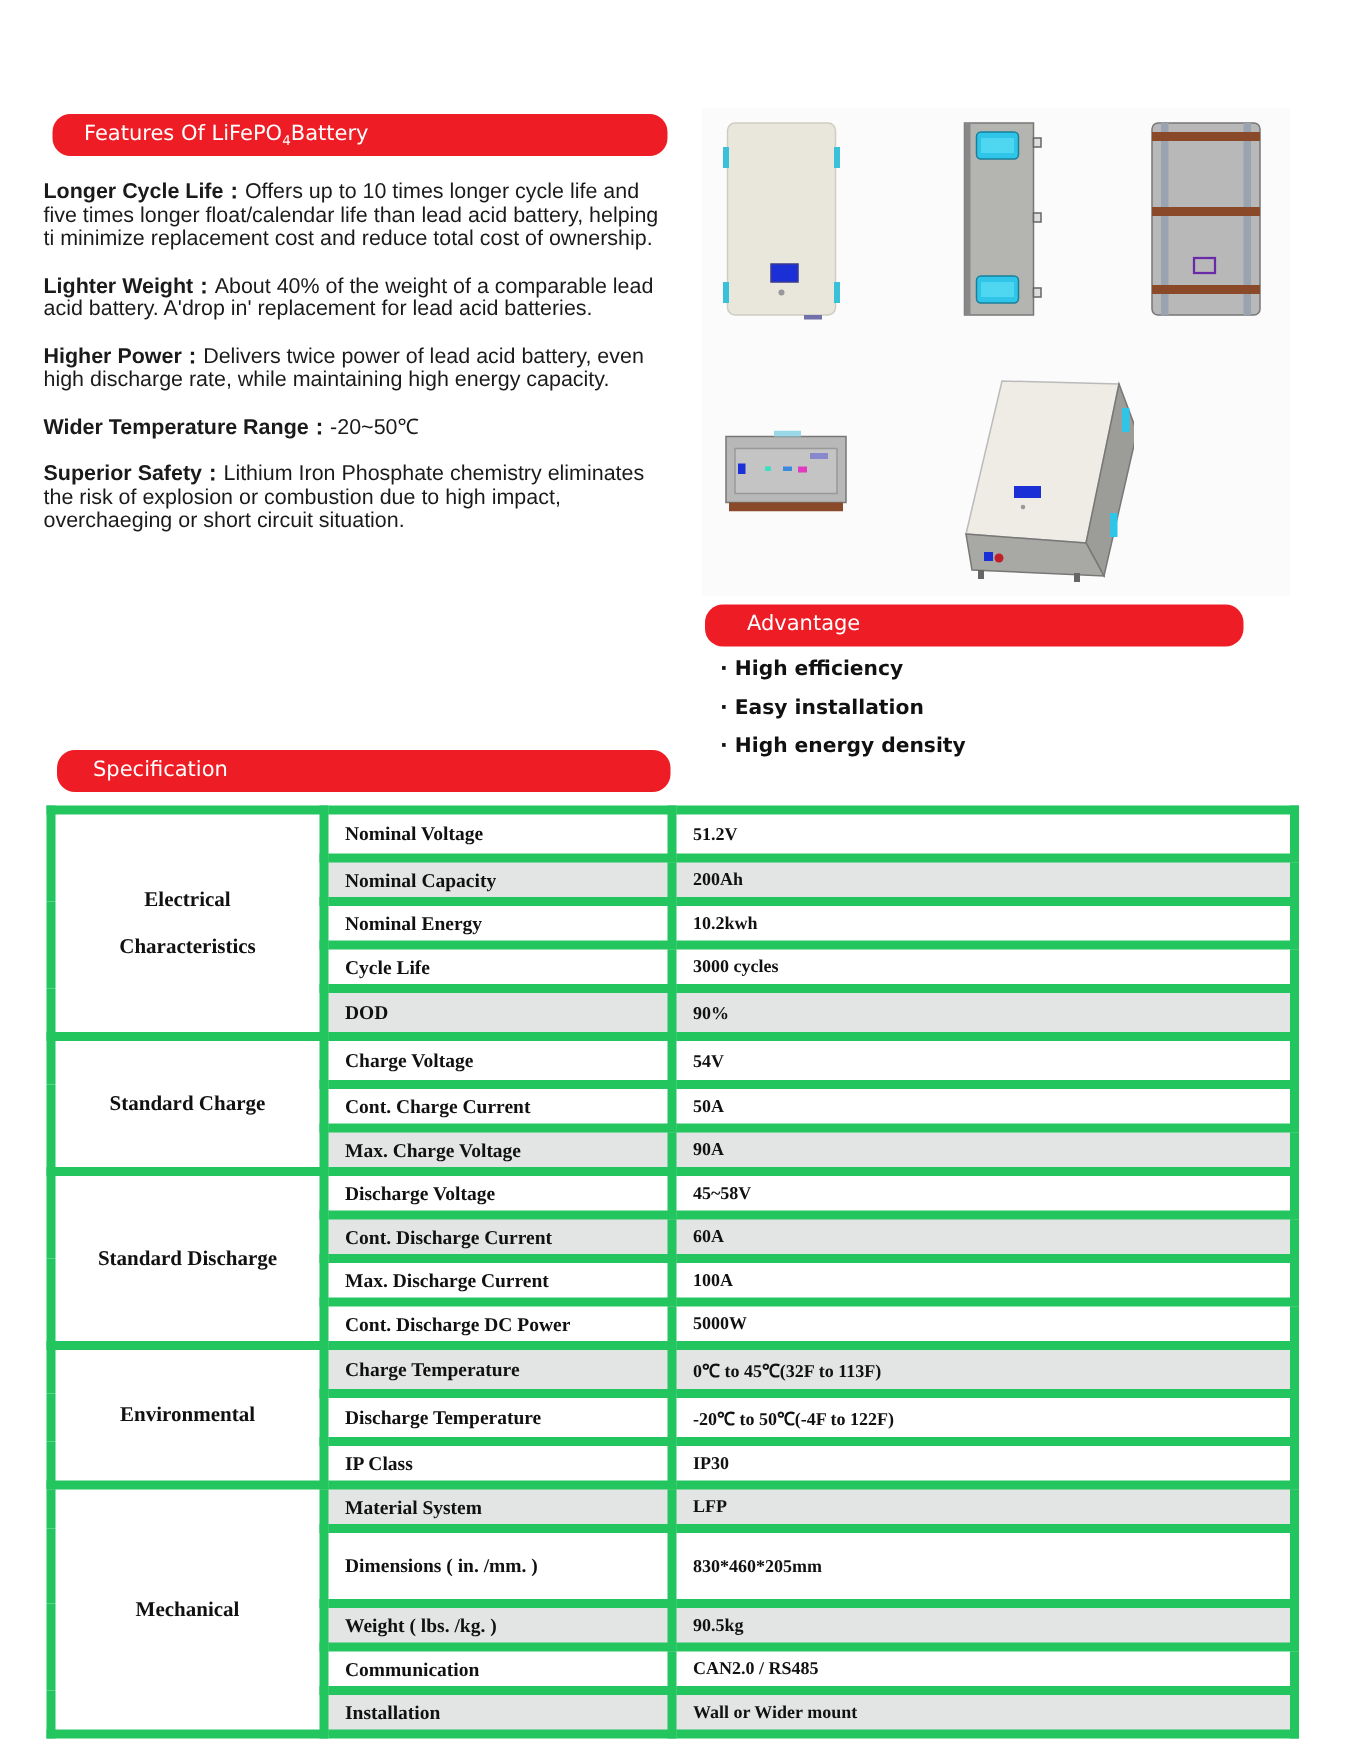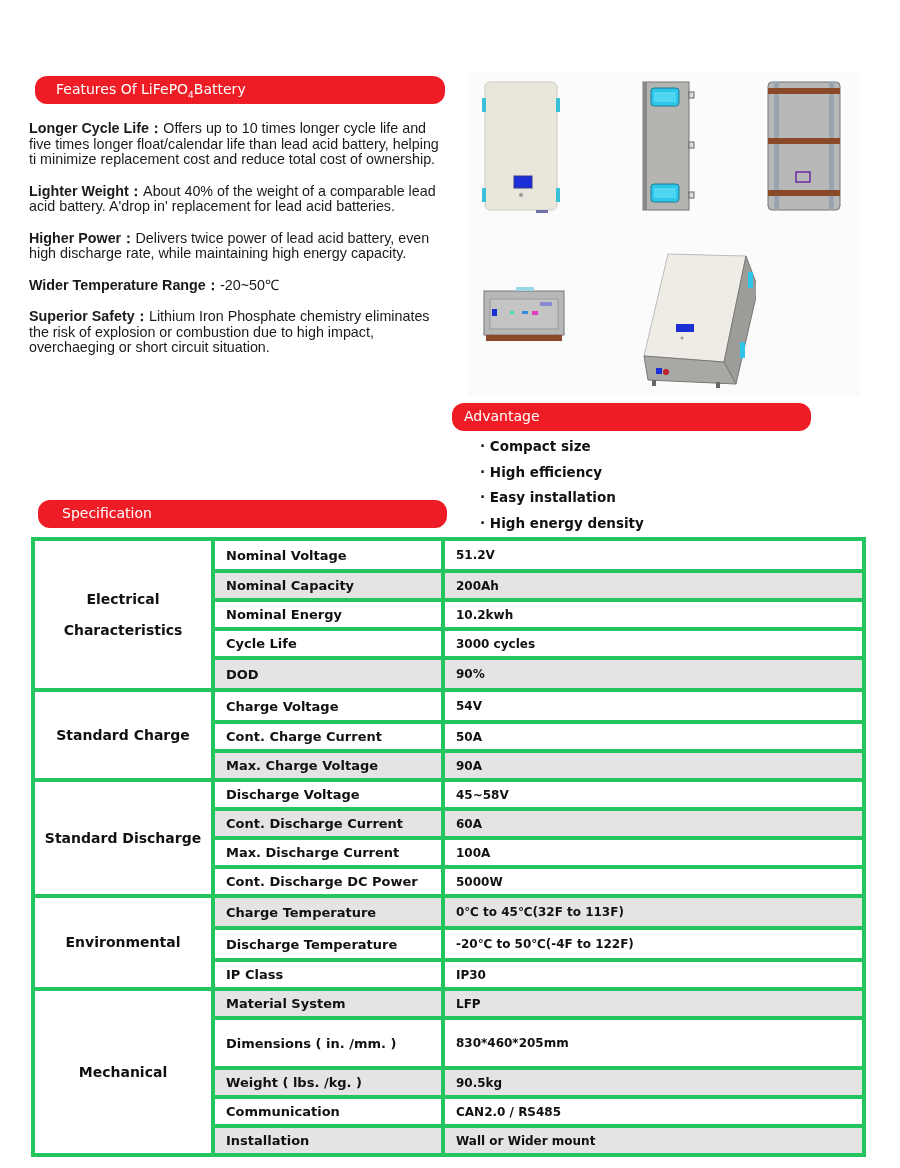--- a/index.html
+++ b/index.html
@@ -11,21 +11,21 @@
   .features { position:absolute; left:29px; top:121px; width:420px;
               font-family:"Liberation Sans", sans-serif; font-size:14.3px; line-height:15.5px; color:#1a1a1a; }
   .feature { margin:0 0 16px 0; }
   .feature b { font-weight:bold; }
   .img-panel { position:absolute; left:468px; top:72px; width:392px; height:325px; background:#fbfbfb; }
   .adv-list { position:absolute; left:480px; top:436px; font-family:"DejaVu Sans", sans-serif;
               font-size:13.5px; font-weight:bold; color:#111; }
   .adv-list div { height:25.7px; line-height:20px; }
   table.spec { position:absolute; left:31px; top:537px; width:835px; border-collapse:collapse;
                font-family:"DejaVu Sans", sans-serif; }
-  table.spec td { border:4px solid #22c55e; padding:0; }
+  table.spec td { border:6px solid #22c55e; padding:0;font-family:Liberation Serif, serif; }
   td.group { width:176px; text-align:center; font-weight:bold; font-size:14px; line-height:31px; }
   td.label { width:215px; font-weight:bold; font-size:13px; padding-left:11px !important; }
   td.value { font-weight:bold; font-size:12px; padding-left:11px !important; }
   tr.shaded td.label, tr.shaded td.value { background:#e3e5e4; }
   .device { position:absolute; }
 </style>
 </head>
 <body>
 
 <div class="red-bar" style="left:35px; top:76px; width:410px; height:28px; padding-left:21px; box-sizing:border-box;">
@@ -97,26 +97,25 @@
     <circle cx="46" cy="86" r="1.5" fill="#999"></circle>
     <rect x="112" y="20" width="5" height="16" fill="#2ec5e8"></rect>
     <rect x="104" y="90" width="5" height="16" fill="#2ec5e8"></rect>
     <rect x="20" y="116" width="6" height="6" fill="#1a2fd6"></rect>
     <circle cx="30" cy="120" r="3" fill="#c0202a"></circle>
     <rect x="16" y="128" width="4" height="6" fill="#666"></rect>
     <rect x="80" y="130" width="4" height="6" fill="#666"></rect>
   </svg>
 </div>
 
-<div class="red-bar" style="left:452px; top:403px; width:359px; height:28px; padding-left:12px; box-sizing:border-box;">
+<div class="red-bar" style="left:470px; top:403px; width:359px; height:28px; padding-left:28px; box-sizing:border-box;">
   <span>Advantage</span>
 </div>
 
 <div class="adv-list">
-  <div>· Compact size</div>
   <div>· High efficiency</div>
   <div>· Easy installation</div>
   <div>· High energy density</div>
 </div>
 
 <div class="red-bar" style="left:38px; top:500px; width:409px; height:28px; padding-left:24px; box-sizing:border-box;">
   <span>Specification</span>
 </div>
 
 <table class="spec">

